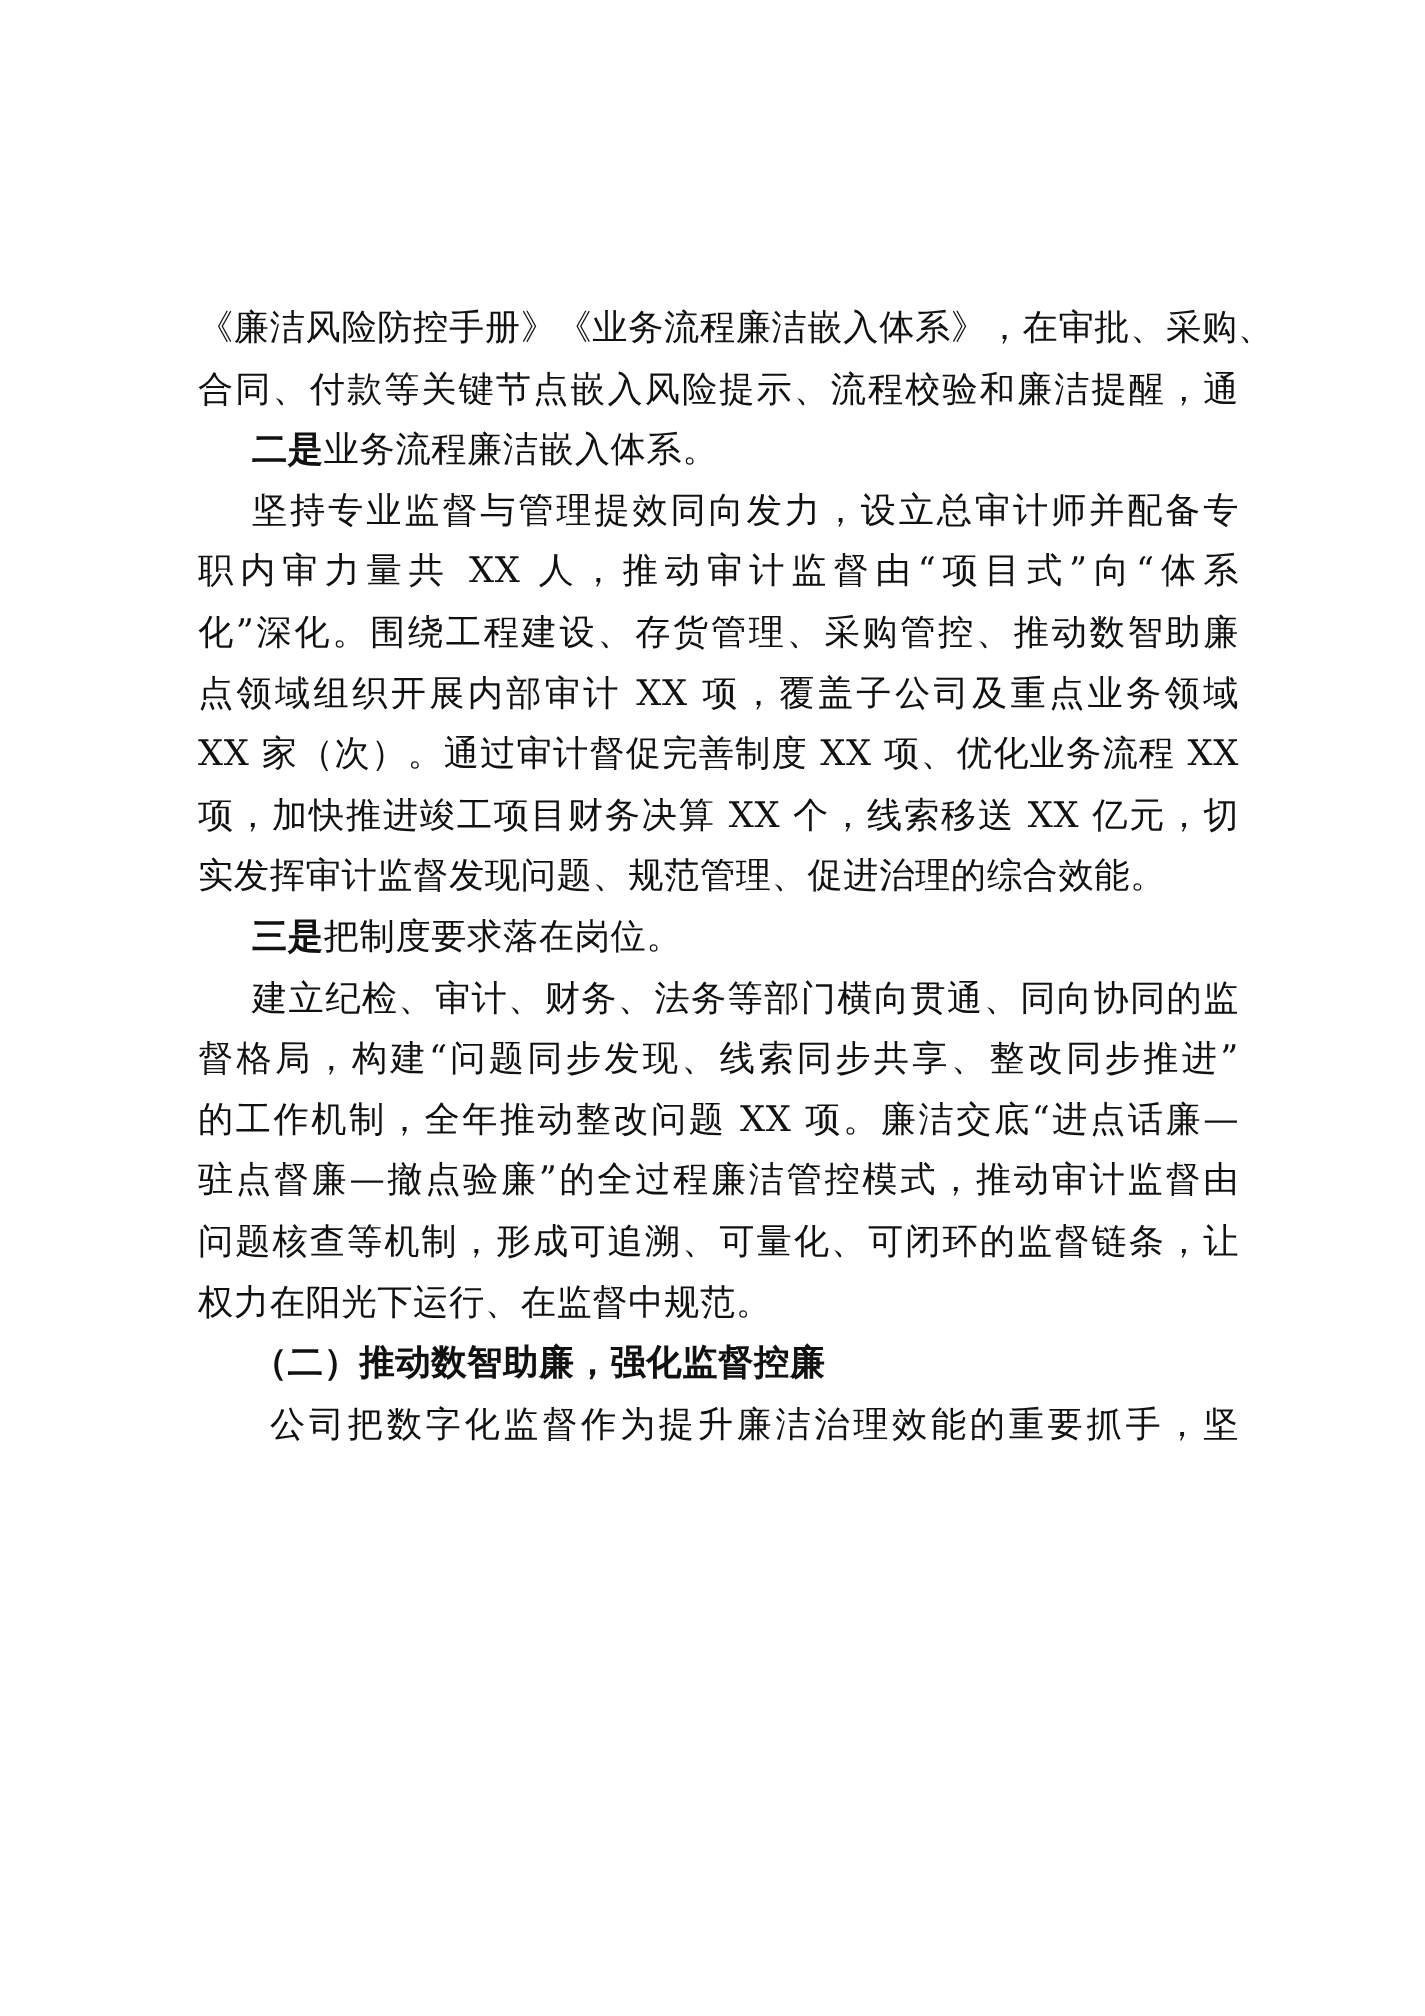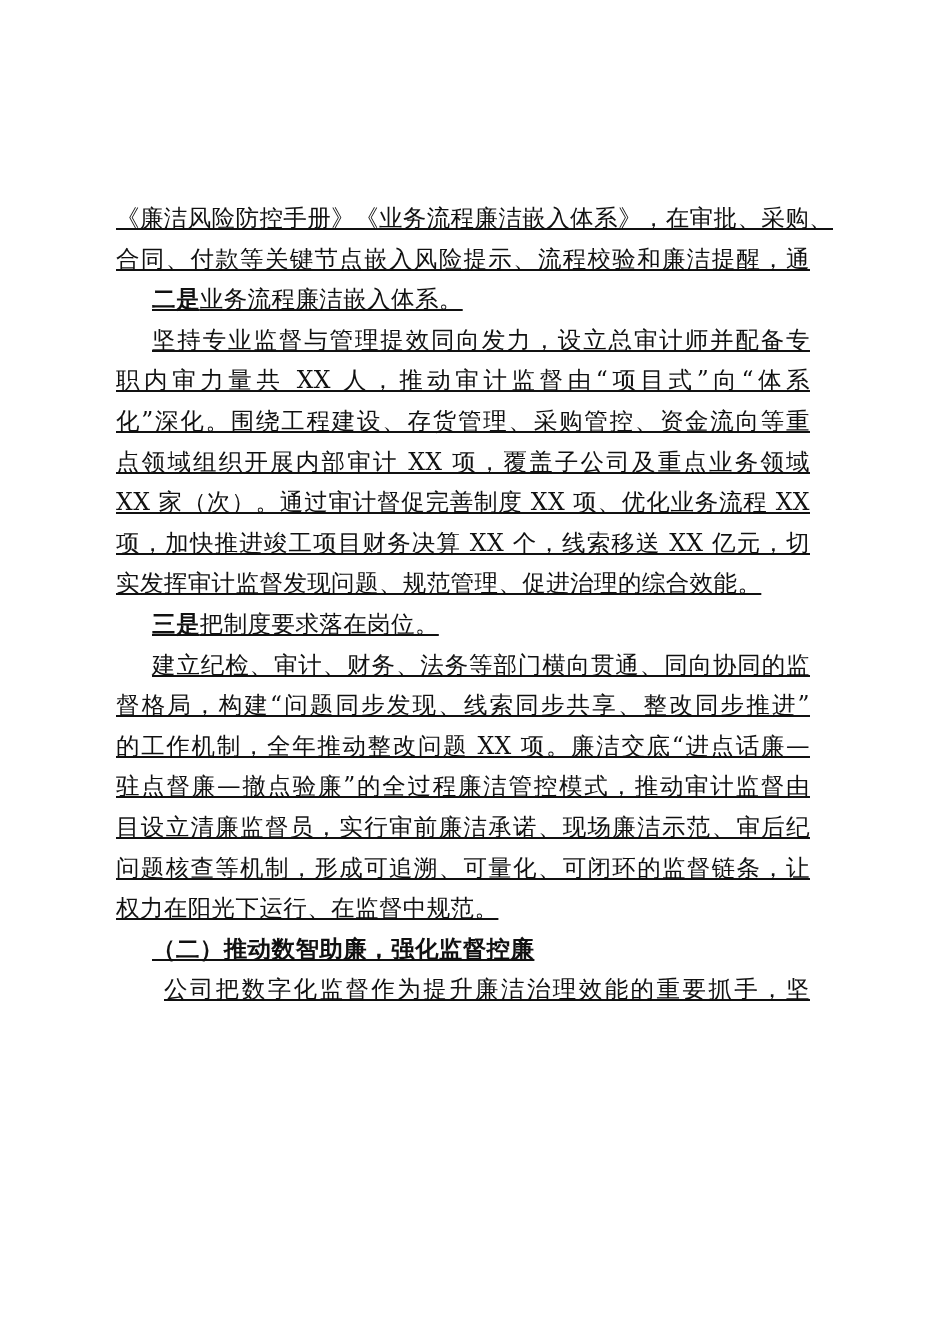--- a/index.html
+++ b/index.html
@@ -10,24 +10,23 @@
     body {
       width: 950px;
       height: 1344px;
       position: relative;
       overflow: hidden;
       font-family: "DejaVu Serif", "Liberation Serif", serif;
       color: #111111;
     }
     .page {
       position: absolute;
-      left: 116px;
+      left: 132px;
       top: 198px;
       width: 694px;
-      text-decoration: underline;
     }
     .line {
       height: 40.6px;
       line-height: 40.6px;
       font-size: 23.5px;
       white-space: nowrap;
       letter-spacing: 0.4px;
     }
     .line.justify {
       text-align: justify;
@@ -49,35 +48,34 @@
   <div>
     <div class="line justify">《廉洁风险防控手册》《业务流程廉洁嵌入体系》，在审批、采购、</div>
     <div class="line justify">合同、付款等关键节点嵌入风险提示、流程校验和廉洁提醒，通</div>
   </div>
 
   <div class="line indent"><span class="b">二是</span><span>业务流程廉洁嵌入体系。</span></div>
 
   <div>
     <div class="line justify indent">坚持专业监督与管理提效同向发力，设立总审计师并配备专</div>
     <div class="line justify">职内审力量共 XX 人，推动审计监督由“项目式”向“体系</div>
-    <div class="line justify">化”深化。围绕工程建设、存货管理、采购管控、资金流向等重</div>
+    <div class="line justify">化”深化。围绕工程建设、存货管理、采购管控、推动数智助廉</div>
     <div class="line justify">点领域组织开展内部审计 XX 项，覆盖子公司及重点业务领域</div>
     <div class="line justify">XX 家（次）。通过审计督促完善制度 XX 项、优化业务流程 XX</div>
     <div class="line justify">项，加快推进竣工项目财务决算 XX 个，线索移送 XX 亿元，切</div>
     <div class="line">实发挥审计监督发现问题、规范管理、促进治理的综合效能。</div>
   </div>
 
   <div class="line indent"><span class="b">三是</span><span>把制度要求落在岗位。</span></div>
 
   <div>
     <div class="line justify indent">建立纪检、审计、财务、法务等部门横向贯通、同向协同的监</div>
     <div class="line justify">督格局，构建“问题同步发现、线索同步共享、整改同步推进”</div>
     <div class="line justify">的工作机制，全年推动整改问题 XX 项。廉洁交底“进点话廉—</div>
     <div class="line justify">驻点督廉—撤点验廉”的全过程廉洁管控模式，推动审计监督由</div>
-    <div class="line justify">目设立清廉监督员，实行审前廉洁承诺、现场廉洁示范、审后纪</div>
     <div class="line justify">问题核查等机制，形成可追溯、可量化、可闭环的监督链条，让</div>
     <div class="line">权力在阳光下运行、在监督中规范。</div>
   </div>
 
   <div class="line heading indent">（二）推动数智助廉，强化监督控廉</div>
 
   <div>
     <div class="line justify indent2">公司把数字化监督作为提升廉洁治理效能的重要抓手，坚</div>
   </div>
 

